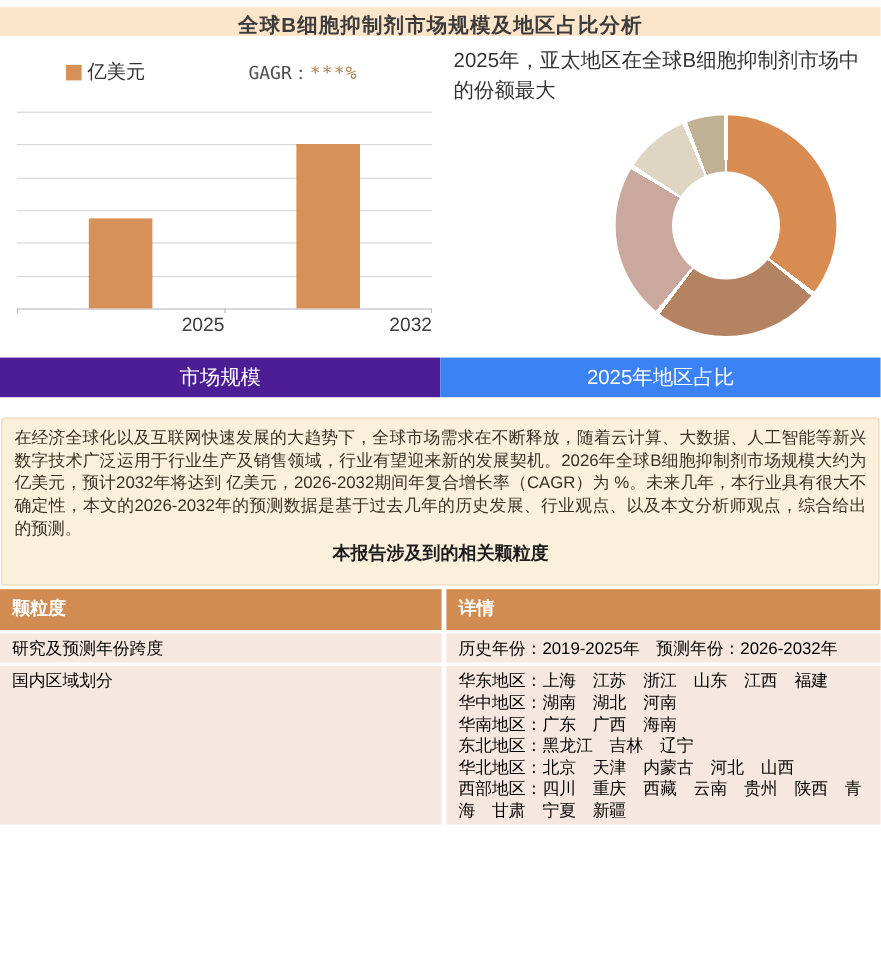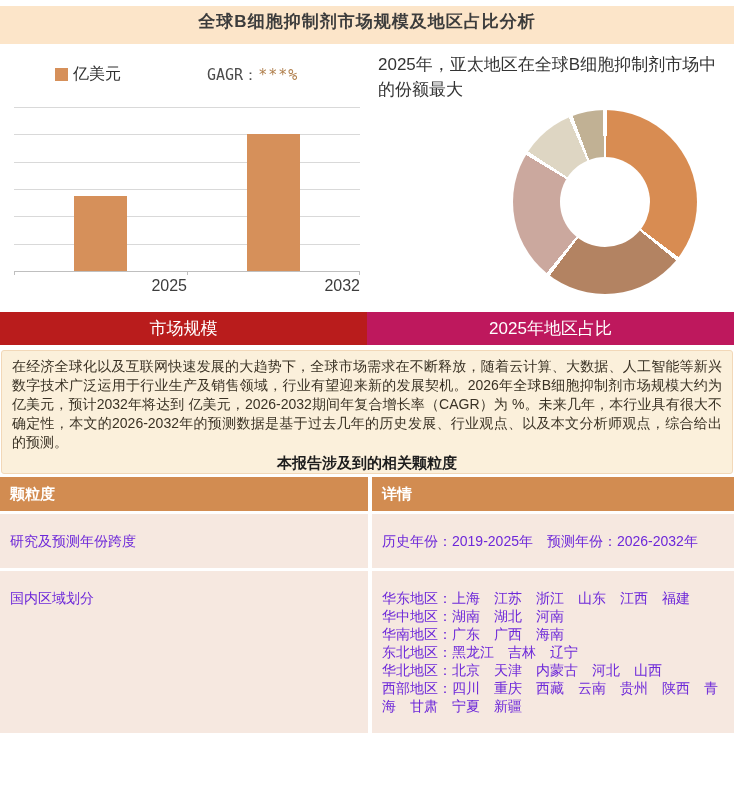--- a/index.html
+++ b/index.html
@@ -1,21 +1,21 @@
 <!DOCTYPE html>
 <html><head>
 <meta charset="utf-8">
 <style>
   * { margin:0; padding:0; box-sizing:border-box; }
   html,body { background:#ffffff; }
   body { font-family:"Liberation Sans","DejaVu Sans",sans-serif; color:#3a3a3a; }
   .page { position:relative; width:734px; height:810px; background:#ffffff; overflow:hidden; }
 
   
-  .title-band { margin:6px 0 0 0; height:38px; background:#FCE5C9; }
+  .title-band { margin:6px 0 0 0; height:24px; background:#FCE5C9; }
   .title-band h1 { text-align:center; line-height:31px; font-size:17px; font-weight:bold; color:#3c3c3c; letter-spacing:1px; }
 
   
   .charts-section { position:relative; height:268px; }
   .bar-panel  { position:absolute; left:0;   top:0; width:367px; height:224px; }
   .donut-panel{ position:absolute; left:367px; top:0; width:367px; height:268px; }
 
   .bar-legend-row { position:absolute; left:55px; top:20px; display:flex; align-items:center; }
   .unit-swatch { width:13px; height:13px; margin-right:5px; }
   .unit-label { font-size:16px; color:#303030; }
@@ -34,33 +34,33 @@
   .donut-legend { position:absolute; left:34px; top:100px; display:flex; flex-direction:column; gap:11px; }
   .legend-item { display:flex; align-items:flex-start; }
   .legend-item .sw { width:8px; height:8px; margin:5px 6px 0 0; flex:none; }
   .legend-item .lb { font-size:15px; line-height:19px; color:#2f2f2f; max-width:64px; }
   .donut-ring { position:absolute; left:146px; top:66px; width:184px; height:184px; border-radius:50%; }
   .donut-hole { position:absolute; left:193px; top:113px; width:90px; height:90px; border-radius:50%; background:#ffffff; }
 
   
   .tab-band { display:flex; height:33px; }
   .tab { flex:1; text-align:center; line-height:33px; font-size:17px; color:#ffffff; cursor:pointer; }
-  .tab-left  { background:#b91c1c;font-family:Liberation Serif, serif; }
-  .tab-right { background:#be185d; }
+  .tab-left  { background:#4c1d95;font-family:Liberation Serif, serif; }
+  .tab-right { background:#3b82f6; }
 
   
-  .summary-box { margin:5px 1px 0 1px; background:#FBF0DB; border:1px solid #F2D8B8; border-radius:3px; padding:6px 10px 0 10px; }
+  .summary-box { margin:17px 1px 0 1px; background:#FBF0DB; border:1px solid #F2D8B8; border-radius:3px; padding:6px 10px 16px 10px; }
   .summary-paragraph { font-size:14px; line-height:19px; color:#3a3225; text-align:justify; }
   .summary-subtitle { text-align:center; font-size:15px; font-weight:bold; color:#1d1d1d; margin-top:2px; }
 
   
   .granularity-table { margin-top:3px; }
   .t-row { display:flex; gap:4px; margin-top:3px; }
   .t-row.header { margin-top:0; }
-  .cell { background:#F6E8E0; padding:18px 10px; font-size:14px; line-height:18px; color:#6d28d9; }
+  .cell { background:#F6E8E0; padding:3px 10px; font-size:14px; line-height:18px; color:#000000; }
   .cell-left  { width:368px; flex:none; }
   .cell-right { flex:1; white-space:pre-line; }
   .header .cell { background:#D28C51; color:#ffffff; font-weight:bold; font-size:15px; padding:0 0 0 10px; line-height:34px; height:34px; }
 </style>
 </head>
 <body>
 
 <div class="page">
 
   <div class="title-band">

